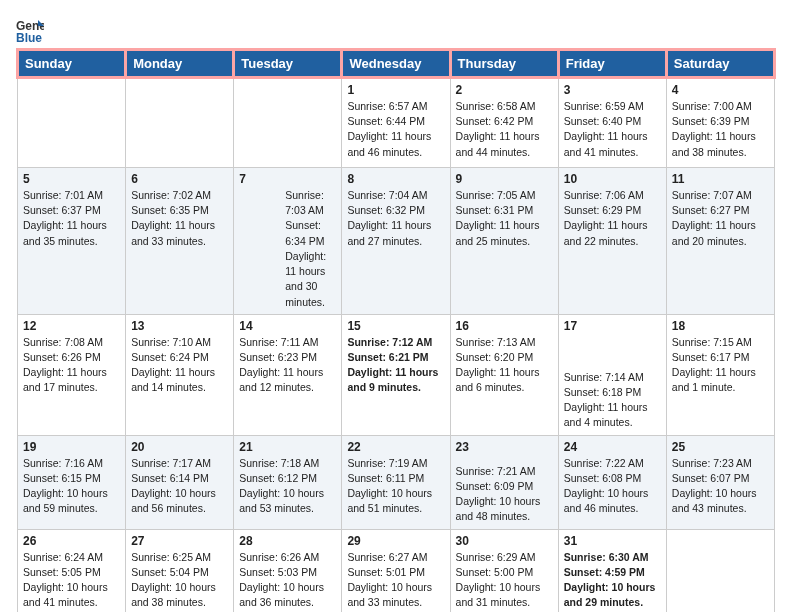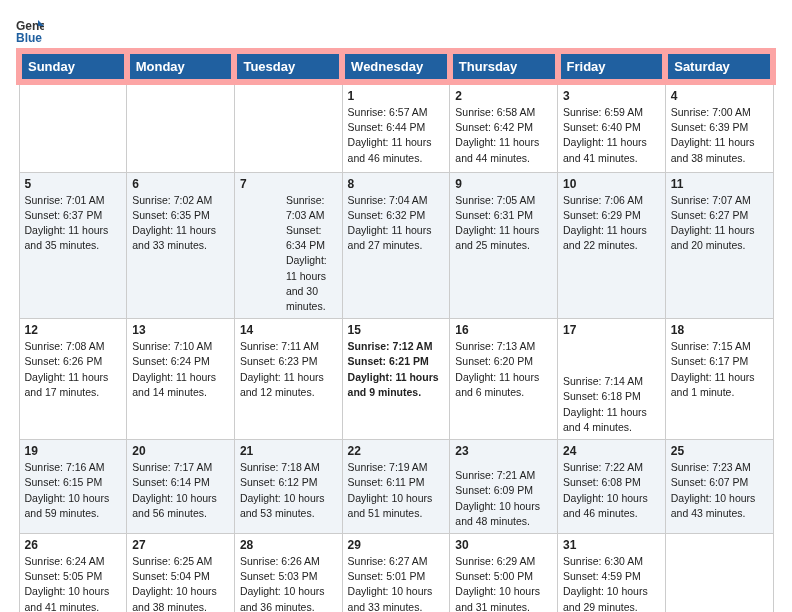--- a/index.html
+++ b/index.html
@@ -49,21 +49,21 @@
       border-collapse: collapse;
       table-layout: fixed;
     }
     thead tr th {
       background-color: #2060a0;
       color: #fff;
       text-align: left;
       padding: 5px 6px;
       font-size: 13px;
       font-weight: bold;
-      border: 6px solid #fca5a5;
+      border: 3px solid #fca5a5;
     }
     tbody tr td {
       vertical-align: top;
       border: 1px solid #ccc;
       padding: 4px 5px;
       font-size: 10.5px;
       color: #222;
       height: 90px;
     }
     tbody tr:nth-child(even) td {
@@ -335,21 +335,21 @@
         </td>
         <td>
           <span class="day-number">30</span>
           <div class="day-info" style="white-space: pre-line;">Sunrise: 6:29 AM
 Sunset: 5:00 PM
 Daylight: 10 hours
 and 31 minutes.</div>
         </td>
         <td>
           <span class="day-number">31</span>
-          <div class="day-info" style="white-space: pre-line;">Sunrise: 6:30 AM
+          <div class="day-info" style="white-space: pre-line; font-weight: bold;">Sunrise: 6:30 AM
 Sunset: 4:59 PM
 Daylight: 10 hours
 and 29 minutes.</div>
         </td>
         <td></td>
       </tr>
     </tbody>
 </table>
 
 </body></html>

